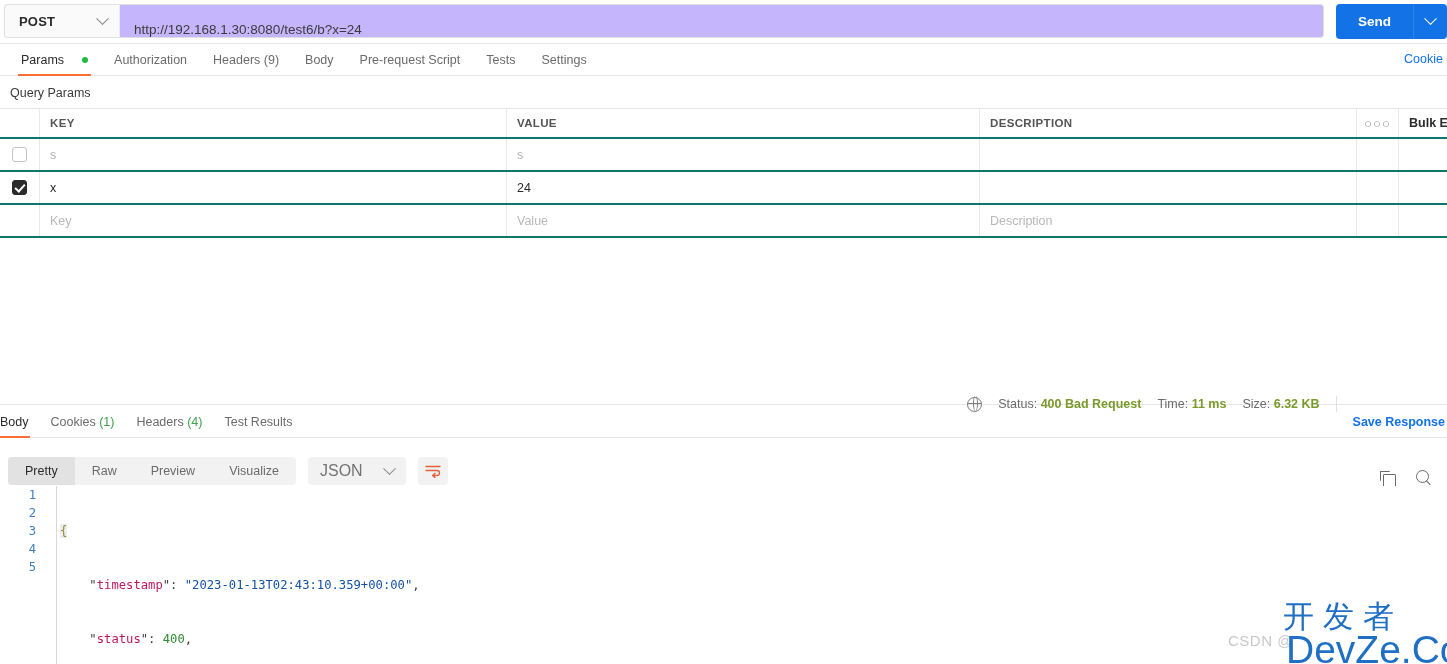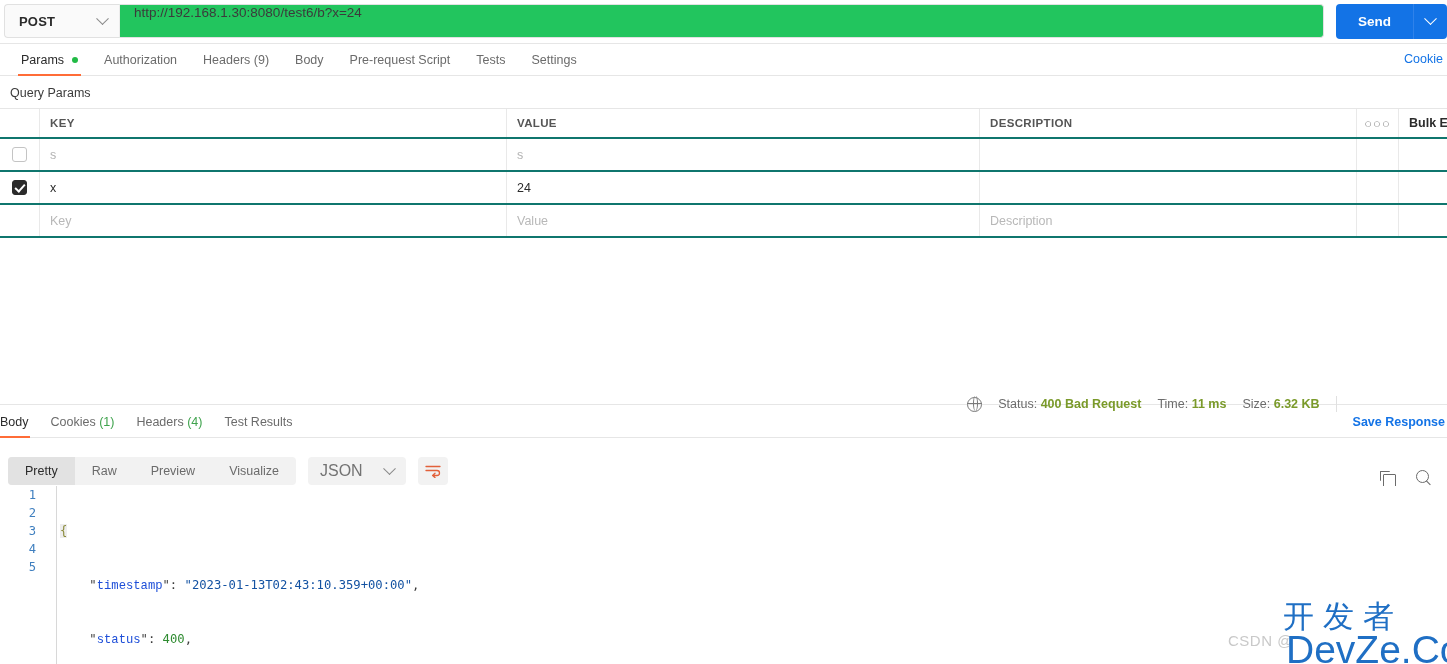--- a/index.html
+++ b/index.html
@@ -28,22 +28,22 @@
     border: 1px solid #e1e1e1;
     border-right: none;
     border-radius: 4px 0 0 4px;
     margin: 4px 0 5px 4px;
     cursor: pointer;
   }
   .method-label { font-weight: bold; font-size: 13px; color: #2b2b2b; letter-spacing: .2px; }
   .chev { width: 9px; height: 9px; border-right: 1.4px solid #8a8a8a; border-bottom: 1.4px solid #8a8a8a;
           transform: rotate(45deg) translate(-2px,-2px); }
   .url-input-wrap {
-    flex: 1; background: #22c55e; border: 1px solid #e1e1e1; border-left: 1px solid #ececec;
-    margin: 4px 0 5px 0; display: flex; align-items: flex-start; padding: 0 14px;
+    flex: 1; background: #c4b5fd; border: 1px solid #e1e1e1; border-left: 1px solid #ececec;
+    margin: 4px 0 5px 0; display: flex; align-items: flex-end; padding: 0 14px;
     border-radius: 0 4px 4px 0;
   }
   .url-text { font-size: 13.5px; color: #3b3b3b; }
   .send-wrap { display: flex; align-items: center; margin: 4px 0 5px 12px; }
   .send-btn {
     background: #1373e6; color: #fff; font-weight: bold; font-size: 13.5px;
     border: none; border-radius: 4px 0 0 4px;
     padding: 0 22px; height: 35px; cursor: pointer;
   }
   .send-caret {
@@ -54,21 +54,21 @@
   .send-caret .chev { border-color: #ffffff; }
 
   
   .req-tabs {
     height: 32px; display: flex; align-items: flex-end;
     border-bottom: 1px solid #e6e6e6;
     padding-left: 8px; position: relative;
   }
   .rtab {
     position: relative; padding: 0 13px 9px 13px; font-size: 12.5px; color: #6b6b6b; cursor: pointer;
-    display: flex; align-items: center; gap: 8px; line-height: 1;
+    display: flex; align-items: center; gap: 18px; line-height: 1;
   }
   .rtab.active { color: #2b2b2b; }
   .rtab.active:after {
     content: ""; position: absolute; left: 10px; right: 10px; bottom: -1px; height: 2px; background: #ff6c37;
   }
   .green-dot { width: 6px; height: 6px; border-radius: 50%; background: #21ba45; display: inline-block; }
   .cookie-link {
     position: absolute; right: 4px; bottom: 9px; font-size: 12.5px; color: #1373e6; cursor: pointer;
   }
 
@@ -157,21 +157,21 @@
     font-size: 12.2px; line-height: 18px;
   }
   .gutter {
     position: absolute; left: 0; top: 0; width: 46px; height: 178px;
     text-align: right; padding-right: 10px; color: #3f7fbf; user-select: none;
   }
   .gutter div { height: 18px; }
   .code-fold { position: absolute; left: 56px; top: 0; width: 1px; height: 178px; background: #d8d8d8; }
   .code-lines { position: absolute; left: 60px; top: 0; right: 0; white-space: pre; }
   .code-lines div { height: 18px; }
-  .k { color: #1d4ed8; font-family: Liberation Mono, monospace; }
+  .k { color: #be185d; }
   .s { color: #1352a2; }
   .n { color: #2e8b30; }
   .p { color: #3b3b3b; }
   .brace { color: #8a8a3a; background: #ededed; }
 
   
   .wm-csdn {
     position: absolute; left: 1228px; top: 632px; font-size: 15px; color: #c9c9c9;
     font-family: "Liberation Sans", sans-serif; letter-spacing: .5px; pointer-events: none;
   }

